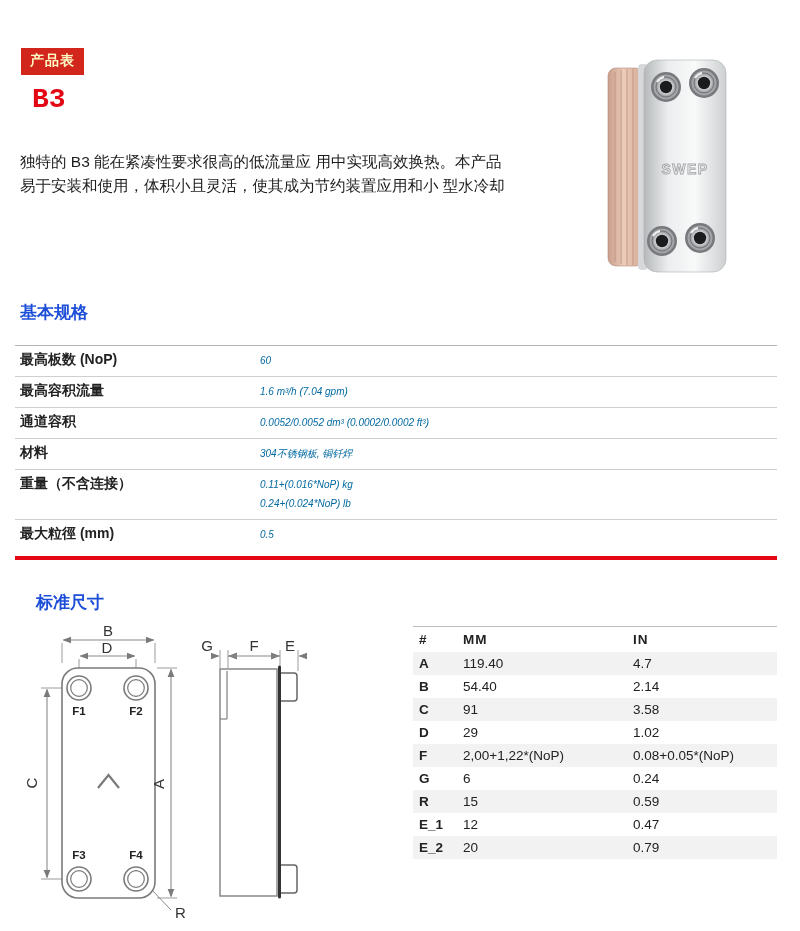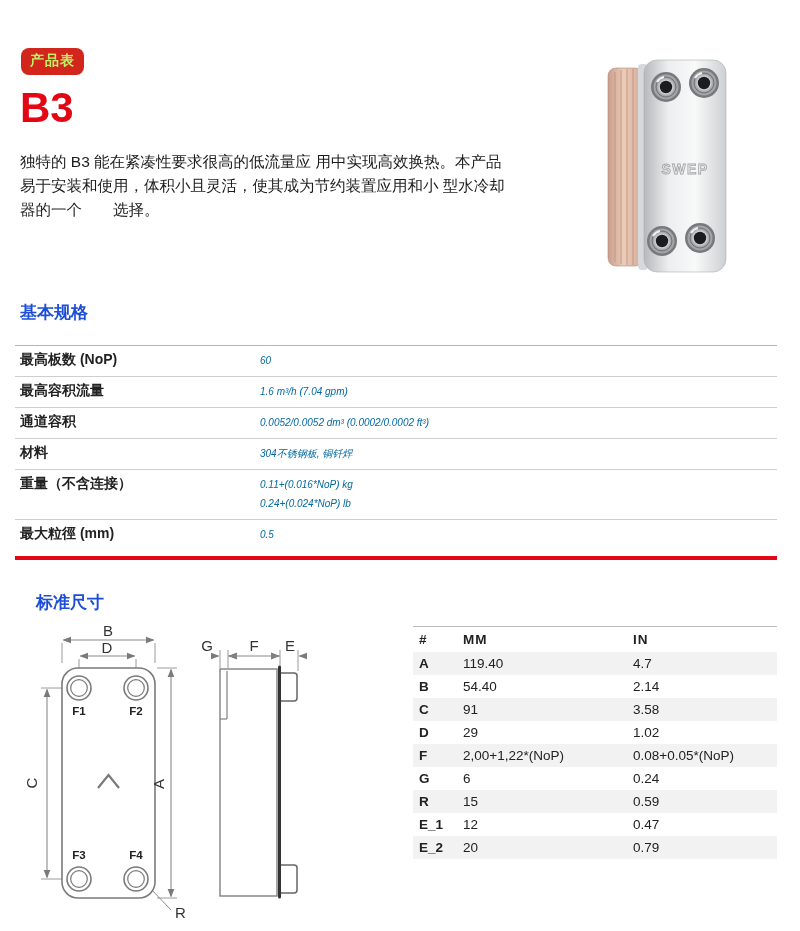--- a/index.html
+++ b/index.html
@@ -1,22 +1,22 @@
 <!DOCTYPE html>
 <html><head>
 <meta charset="utf-8">
 <style>
   * { margin:0; padding:0; box-sizing:border-box; }
   body { background:#fff; font-family:"Liberation Sans","DejaVu Sans",sans-serif; }
   .page { position:relative; width:800px; height:931px; background:#fff; overflow:hidden; }
 
-  .badge { position:absolute; left:21px; top:48px; background:#d2261c; color:#bef264;
-           font-size:14px; font-weight:bold; padding:4px 9px 5px; letter-spacing:1px;border-radius:8px; }
-  .title { position:absolute; left:20px; top:84px; color:#e30613; font-size:42px;
-           font-weight:bold; letter-spacing:0px; }
+  .badge { position:absolute; left:21px; top:48px; background:#d2261c; color:#fef9c3;
+           font-size:14px; font-weight:bold; padding:4px 9px 5px; letter-spacing:1px; }
+  .title { position:absolute; left:32px; top:84px; color:#e30613; font-size:28px;
+           font-weight:bold; letter-spacing:0px;font-family:Liberation Mono, monospace; }
   .desc  { position:absolute; left:20px; top:150px; width:548px; color:#1c1c1c;
            font-size:15.5px; line-height:24px; }
 
   .product-svg { position:absolute; left:594px; top:52px; }
 
   .sec-head { position:absolute; color:#1d4ed8; font-size:17px; font-weight:bold; }
   .sec-head.specs { left:20px; top:301px; }
   .sec-head.dims  { left:36px; top:591px; }
 
   table.spec { position:absolute; left:15px; top:333px; width:762px; border-collapse:collapse;
@@ -49,21 +49,20 @@
 <body>
 
 <div class="page">
 
   <div class="badge">产品表</div>
   <div class="title">B3</div>
 
   <div class="desc">
     <div>独特的 B3 能在紧凑性要求很高的低流量应 用中实现高效换热。本产品</div>
     <div>易于安装和使用，体积小且灵活，使其成为节约装置应用和小 型水冷却</div>
-    <div>器的一个　　选择。</div>
   </div>
 
   <svg class="product-svg" width="176" height="228" viewBox="0 0 176 228">
     <defs>
       <linearGradient id="copperG" x1="0" y1="0" x2="1" y2="0">
         <stop offset="0" stop-color="#c99e8b"></stop>
           <stop offset="0.45" stop-color="#ecccba"></stop>
           <stop offset="1" stop-color="#d4a995"></stop>
       </linearGradient>
       <linearGradient id="steelG" x1="0" y1="0" x2="1" y2="0">

